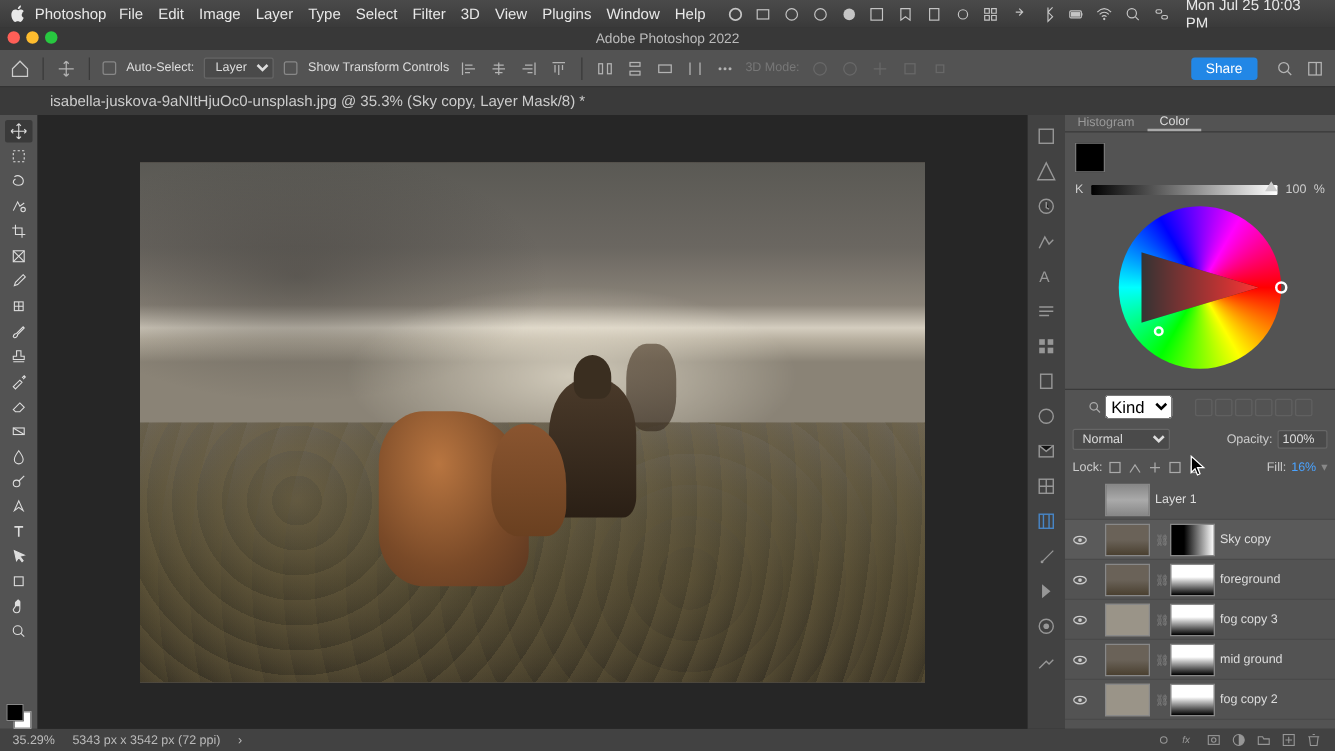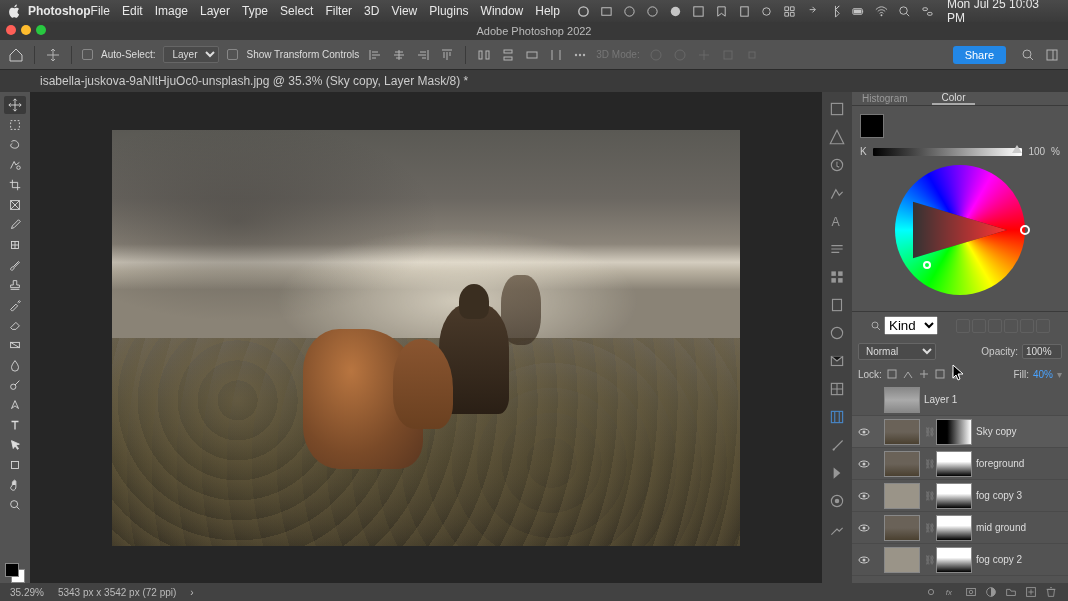--- a/index.html
+++ b/index.html
@@ -1,19 +1,19 @@
 <!DOCTYPE html>
 <html><head>
 <meta charset="utf-8">
 <style>
 * { margin:0; padding:0; box-sizing:border-box; font-family:-apple-system,BlinkMacSystemFont,"Segoe UI",sans-serif; user-select:none; }
 body { background:#323232; width:1068px; height:601px; overflow:hidden; color:#ccc; font-size:11px; }
 .menubar { height:22px; background:linear-gradient(#4a4a4a,#3a3a3a); display:flex; align-items:center; padding:0 8px; color:#e8e8e8; font-size:12px; }
 .menubar .apple { width:14px; margin-right:6px; }
-.menubar .app-name { font-weight:700; }
+.menubar .app-name { font-weight:400; margin-right:10px; }
 .menubar .menu-item { margin-right:12px; cursor:default; }
 .menubar .spacer { flex:1; }
 .menubar .tray-icon { width:15px; height:15px; margin:0 4px; opacity:.85; }
 .menubar .date { margin-left:8px; font-size:12px; }
 .titlebar { height:18px; background:#383838; display:flex; align-items:center; justify-content:center; color:#bbb; font-size:11px; position:relative; }
 .traffic { position:absolute; left:6px; top:3px; display:flex; gap:5px; }
 .tl { width:10px; height:10px; border-radius:50%; }
 .tl.r{background:#ff5f57}.tl.y{background:#febc2e}.tl.g{background:#28c840}
 .optbar { height:30px; background:#535353; display:flex; align-items:center; padding:0 8px; gap:8px; font-size:10px; color:#ddd; border-bottom:1px solid #2a2a2a; }
 .optbar .home{width:16px;height:16px;}
@@ -39,21 +39,21 @@
 .ground::before{content:"";position:absolute;inset:0;background:repeating-radial-gradient(circle at 20% 30%,rgba(120,105,70,.3) 0,transparent 20px),repeating-radial-gradient(circle at 70% 60%,rgba(90,80,50,.3) 0,transparent 25px);}
 .horse{position:absolute;border-radius:40% 40% 10% 10%;}
 .h1{width:120px;height:140px;left:40%;top:48%;background:radial-gradient(ellipse at 40% 30%,#b87540,#7a4a28 60%,#5a3620);transform:translateX(-50%);border-radius:30% 50% 20% 30%;}
 .h1::after{content:"";position:absolute;right:-30px;top:10px;width:60px;height:90px;background:linear-gradient(#8a5530,#6a4020);border-radius:50% 60% 30% 40%;}
 .h2{width:70px;height:110px;left:52%;top:42%;background:linear-gradient(#4a3a2a,#2a1f15);border-radius:40% 40% 15% 15%;}
 .h2::before{content:"";position:absolute;top:-20px;left:20px;width:30px;height:35px;background:#3a2e20;border-radius:50% 50% 30% 30%;}
 .h3{width:40px;height:70px;left:62%;top:35%;background:linear-gradient(#5a4a38,#3a2e22);border-radius:40%;opacity:.7;}
 .dockcol{width:30px;background:#424242;display:flex;flex-direction:column;align-items:center;padding-top:8px;gap:10px;}
 .dockic{width:18px;height:18px;opacity:.7;}
 .panels{width:216px;background:#535353;display:flex;flex-direction:column;}
-.panel-tabs{display:flex;height:24px;align-items:center;font-size:10px;border-bottom:1px solid #3a3a3a;gap:14px;}
+.panel-tabs{display:flex;height:24px;align-items:center;font-size:10px;border-bottom:1px solid #3a3a3a;}
 .ptab{padding:0 10px;color:#999;cursor:pointer;}
 .ptab.active{color:#ddd;border-bottom:2px solid #aaa;}
 .color-panel{padding:8px;}
 .swatch{width:24px;height:24px;background:#000;border:1px solid #777;}
 .slider-row{display:flex;align-items:center;gap:6px;margin-top:8px;font-size:10px;}
 .slider{flex:1;height:8px;background:linear-gradient(90deg,#000,#fff);position:relative;border-radius:1px;}
 .slider-thumb{position:absolute;right:0;top:-3px;width:0;height:0;border-left:5px solid transparent;border-right:5px solid transparent;border-bottom:8px solid #ccc;}
 .wheel-wrap{display:flex;justify-content:center;padding:8px 0;}
 .wheel{width:130px;height:130px;border-radius:50%;background:conic-gradient(from 90deg,#f00,#ff0,#0f0,#0ff,#00f,#f0f,#f00);position:relative;}
 .wheel-tri{position:absolute;top:18px;left:18px;width:94px;height:94px;background:#333;clip-path:polygon(0 20%,100% 50%,0 80%);}
@@ -496,21 +496,21 @@
           </svg>
         <svg width="12" height="12">
             <rect x="2" y="2" width="8" height="8" fill="none" stroke="#aaa"></rect>
           </svg>
         <svg width="12" height="12">
             <rect x="3" y="5" width="6" height="5" fill="none" stroke="#aaa"></rect>
             <path d="M4 5V3a2 2 0 014 0v2" stroke="#aaa" fill="none"></path>
           </svg>
         <div style="flex:1"></div>
         <span>Fill:</span>
-        <span class="fill-highlight">40%</span>
+        <span class="fill-highlight">16%</span>
         <span style="color:#888">▾</span>
       </div>
       <div class="layer-list" id="layer-list">
           <div class="layer">
             <div class="eye"></div>
             <div style="width:6px"></div>
             <div class="lthumb grad"></div>
             <span class="lname">Layer 1</span>
           </div>
           <div class="layer sel">

